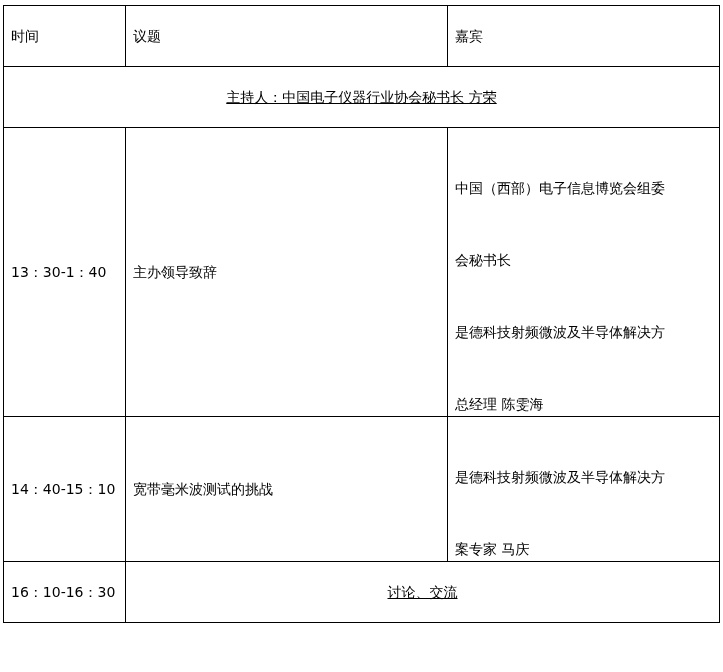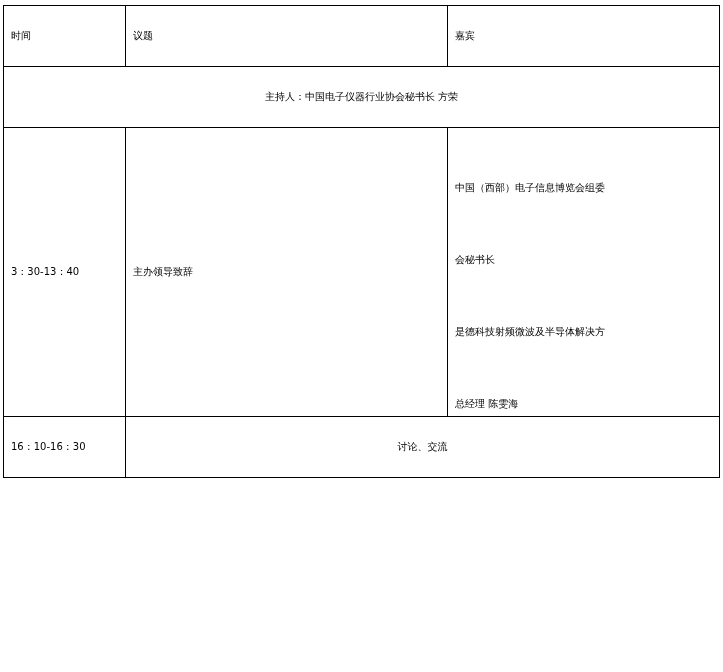--- a/index.html
+++ b/index.html
@@ -5,30 +5,30 @@
     html, body { margin: 0; padding: 0; background: #ffffff; }
     body { width: 723px; height: 672px; position: relative; overflow: hidden;
       font-family: "DejaVu Sans", "Liberation Sans", sans-serif; color: #000; }
     table.agenda {
       position: absolute; left: 3px; top: 5px;
       border-collapse: collapse; table-layout: fixed;
       width: 716px;
     }
     table.agenda td {
       border: 1.5px solid #000;
-      font-size: 10px;
+      font-size: 14px;
       line-height: 24px;
       vertical-align: middle;
       padding: 0 7px;
       overflow: hidden;
     }
     col.c-time { width: 122px; }
     col.c-topic { width: 322px; }
     col.c-guest { width: 272px; }
-    td.center { text-align: center; }
+    td.center { text-align: center; text-decoration: underline; }
     .line { display: block; white-space: nowrap; margin-top: 48px; }
     .r-header { height: 61px; }
     .r-host { height: 61px; }
     .r-std { height: 61px; }
     .r-tall { height: 100px; }
   </style>
 </head>
 <body>
 
 <table class="agenda">
@@ -42,32 +42,40 @@
       <td>时间</td>
       <td>议题</td>
       <td>嘉宾</td>
     </tr>
     <tr class="r-host">
       <td colspan="3" class="center">主持人：中国电子仪器行业协会秘书长 方荣</td>
     </tr>
 
 
     <tr class="r-tall">
-      <td>3：30-13：40</td>
+      <td>13：30-1：40</td>
       <td>主办领导致辞</td>
       <td>
         <span class="line">中国（西部）电子信息博览会组委</span>
         <span class="line">会秘书长</span>
         <span class="line">是德科技射频微波及半导体解决方</span>
         <span class="line">总经理 陈雯海</span>
       </td>
     </tr>
 
 
 
+    <tr class="r-std">
+      <td>14：40-15：10</td>
+      <td>宽带毫米波测试的挑战</td>
+      <td>
+        <span class="line">是德科技射频微波及半导体解决方</span>
+        <span class="line">案专家 马庆</span>
+      </td>
+    </tr>
 
 
 
     <tr class="r-std">
       <td>16：10-16：30</td>
       <td colspan="2" class="center">讨论、交流</td>
     </tr>
   </tbody>
 </table>
 

